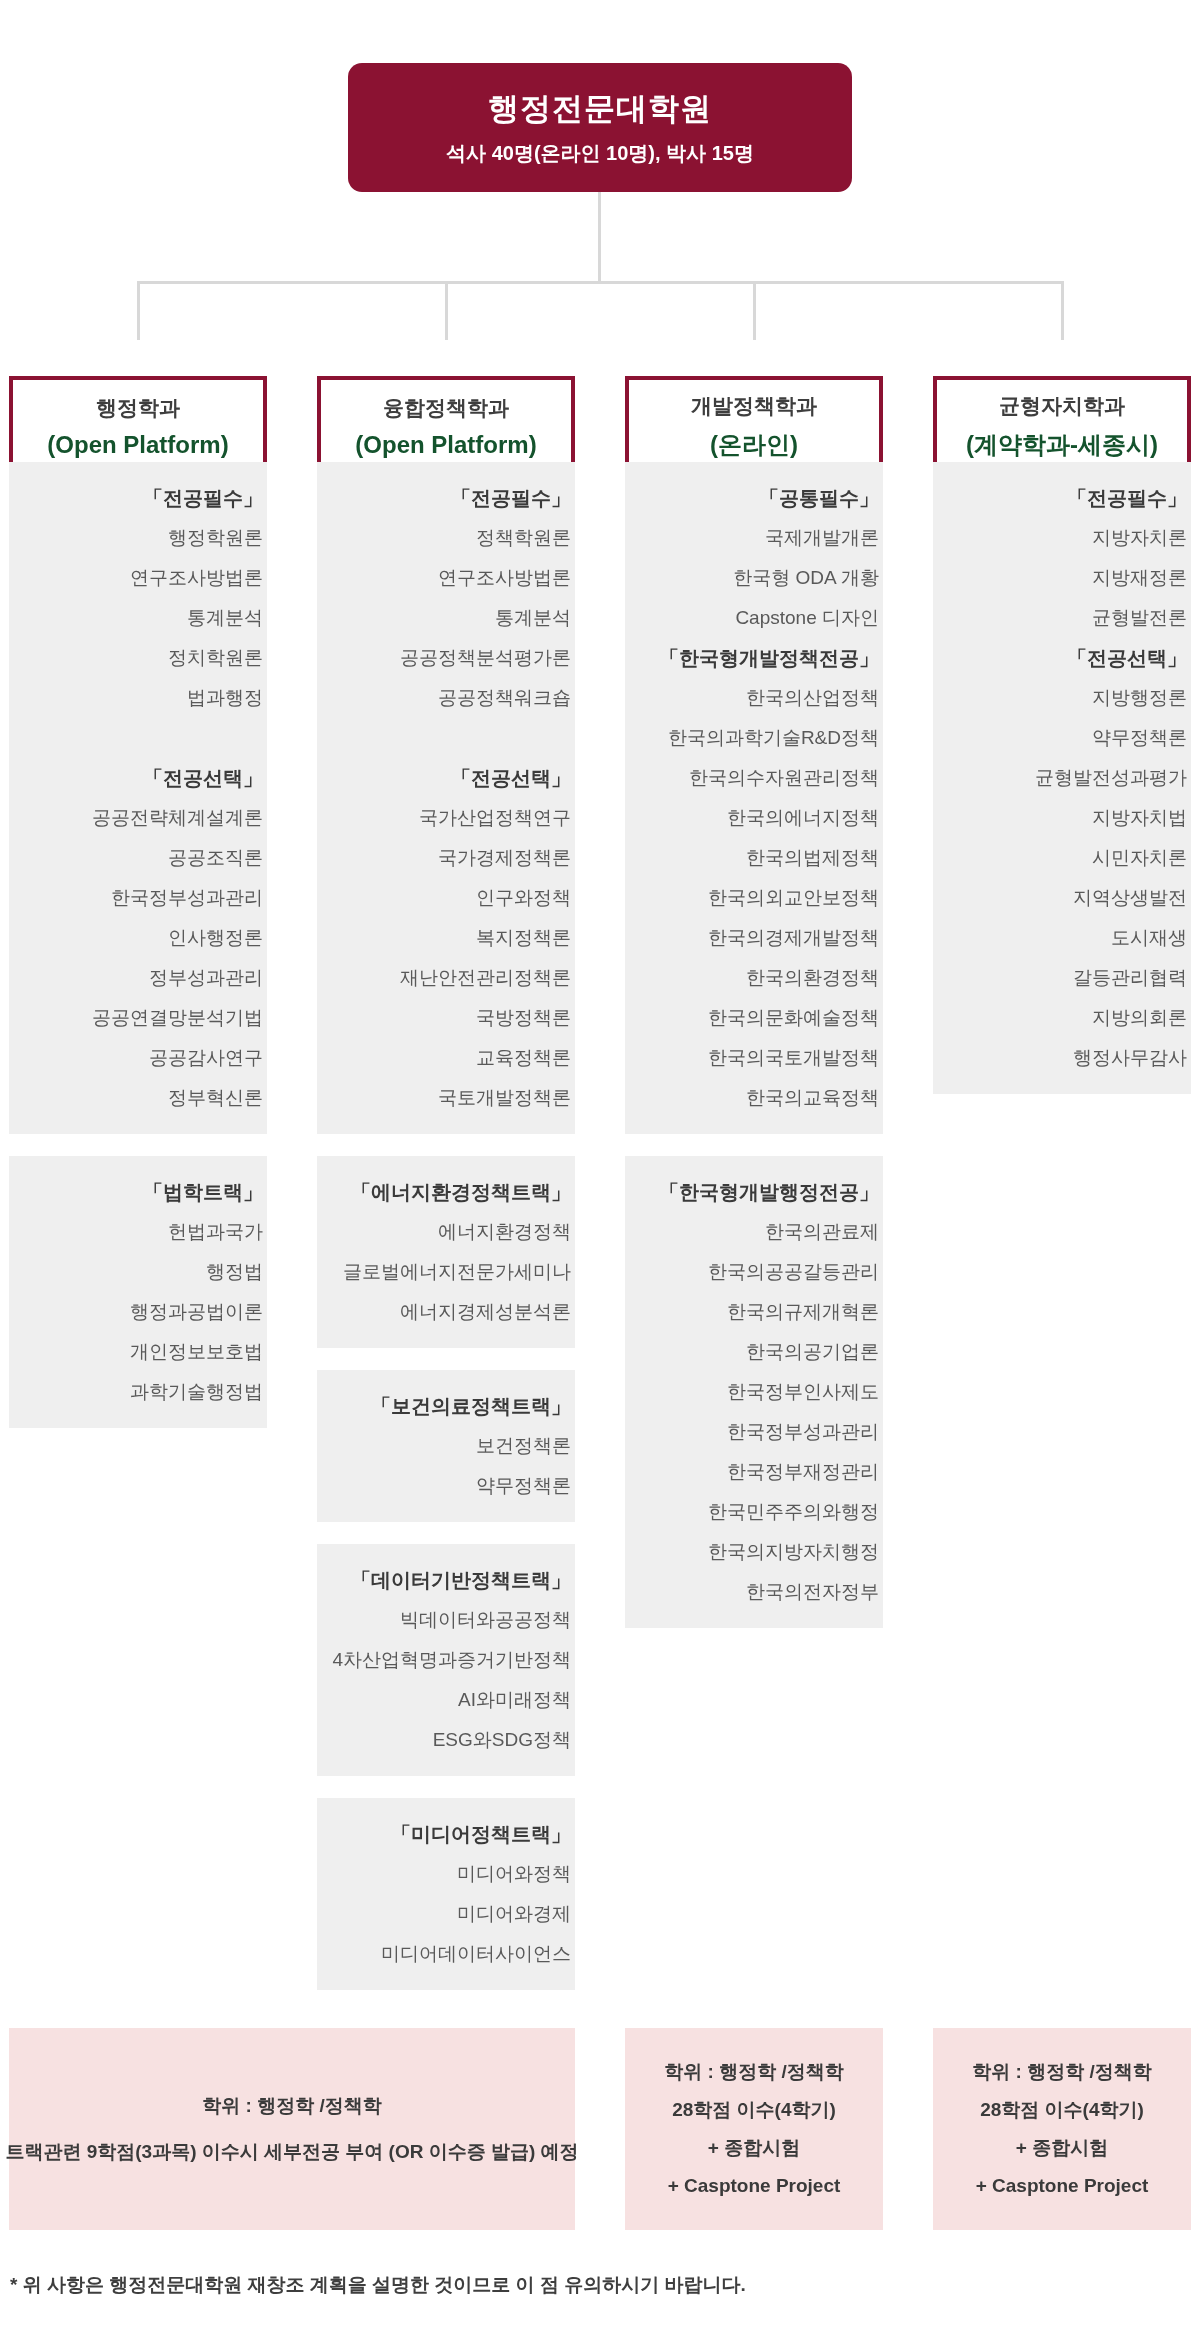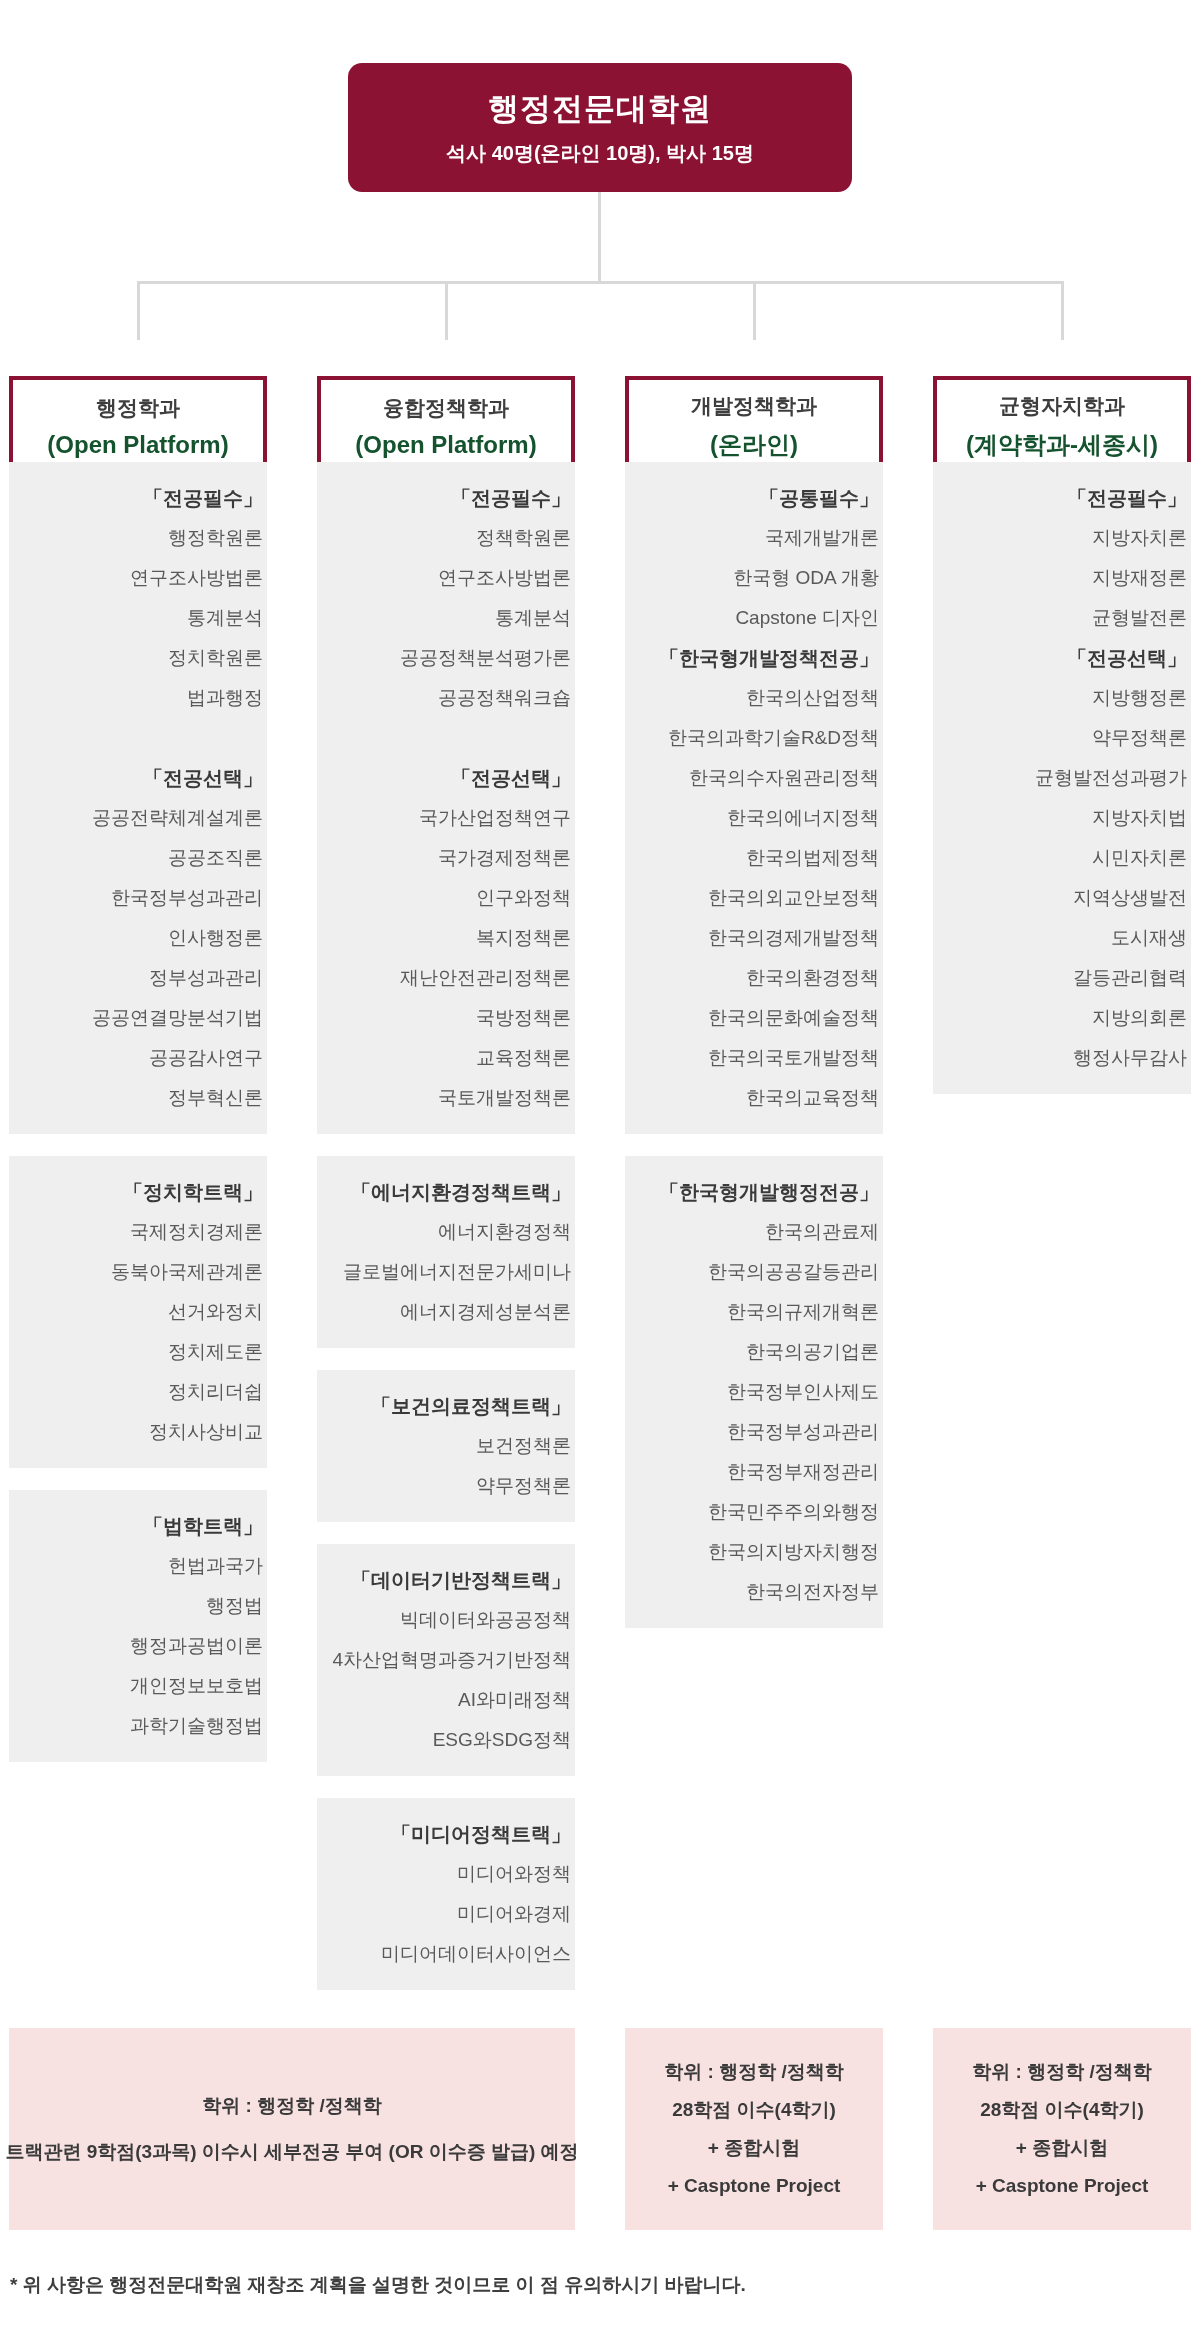--- a/index.html
+++ b/index.html
@@ -101,29 +101,20 @@
           <div class="line">공공전략체계설계론</div>
           <div class="line">공공조직론</div>
           <div class="line">한국정부성과관리</div>
           <div class="line">인사행정론</div>
           <div class="line">정부성과관리</div>
           <div class="line">공공연결망분석기법</div>
           <div class="line">공공감사연구</div>
           <div class="line">정부혁신론</div>
         </div>
         <div class="course-box">
-          <div class="line hdr">「정치학트랙」</div>
-          <div class="line">국제정치경제론</div>
-          <div class="line">동북아국제관계론</div>
-          <div class="line">선거와정치</div>
-          <div class="line">정치제도론</div>
-          <div class="line">정치리더쉽</div>
-          <div class="line">정치사상비교</div>
-        </div>
-        <div class="course-box">
           <div class="line hdr">「법학트랙」</div>
           <div class="line">헌법과국가</div>
           <div class="line">행정법</div>
           <div class="line">행정과공법이론</div>
           <div class="line">개인정보보호법</div>
           <div class="line">과학기술행정법</div>
         </div>
       </div>
       <div class="dept-box" style="left: 317px; gap: 9px;">
         <div class="dept-title">융합정책학과</div>

